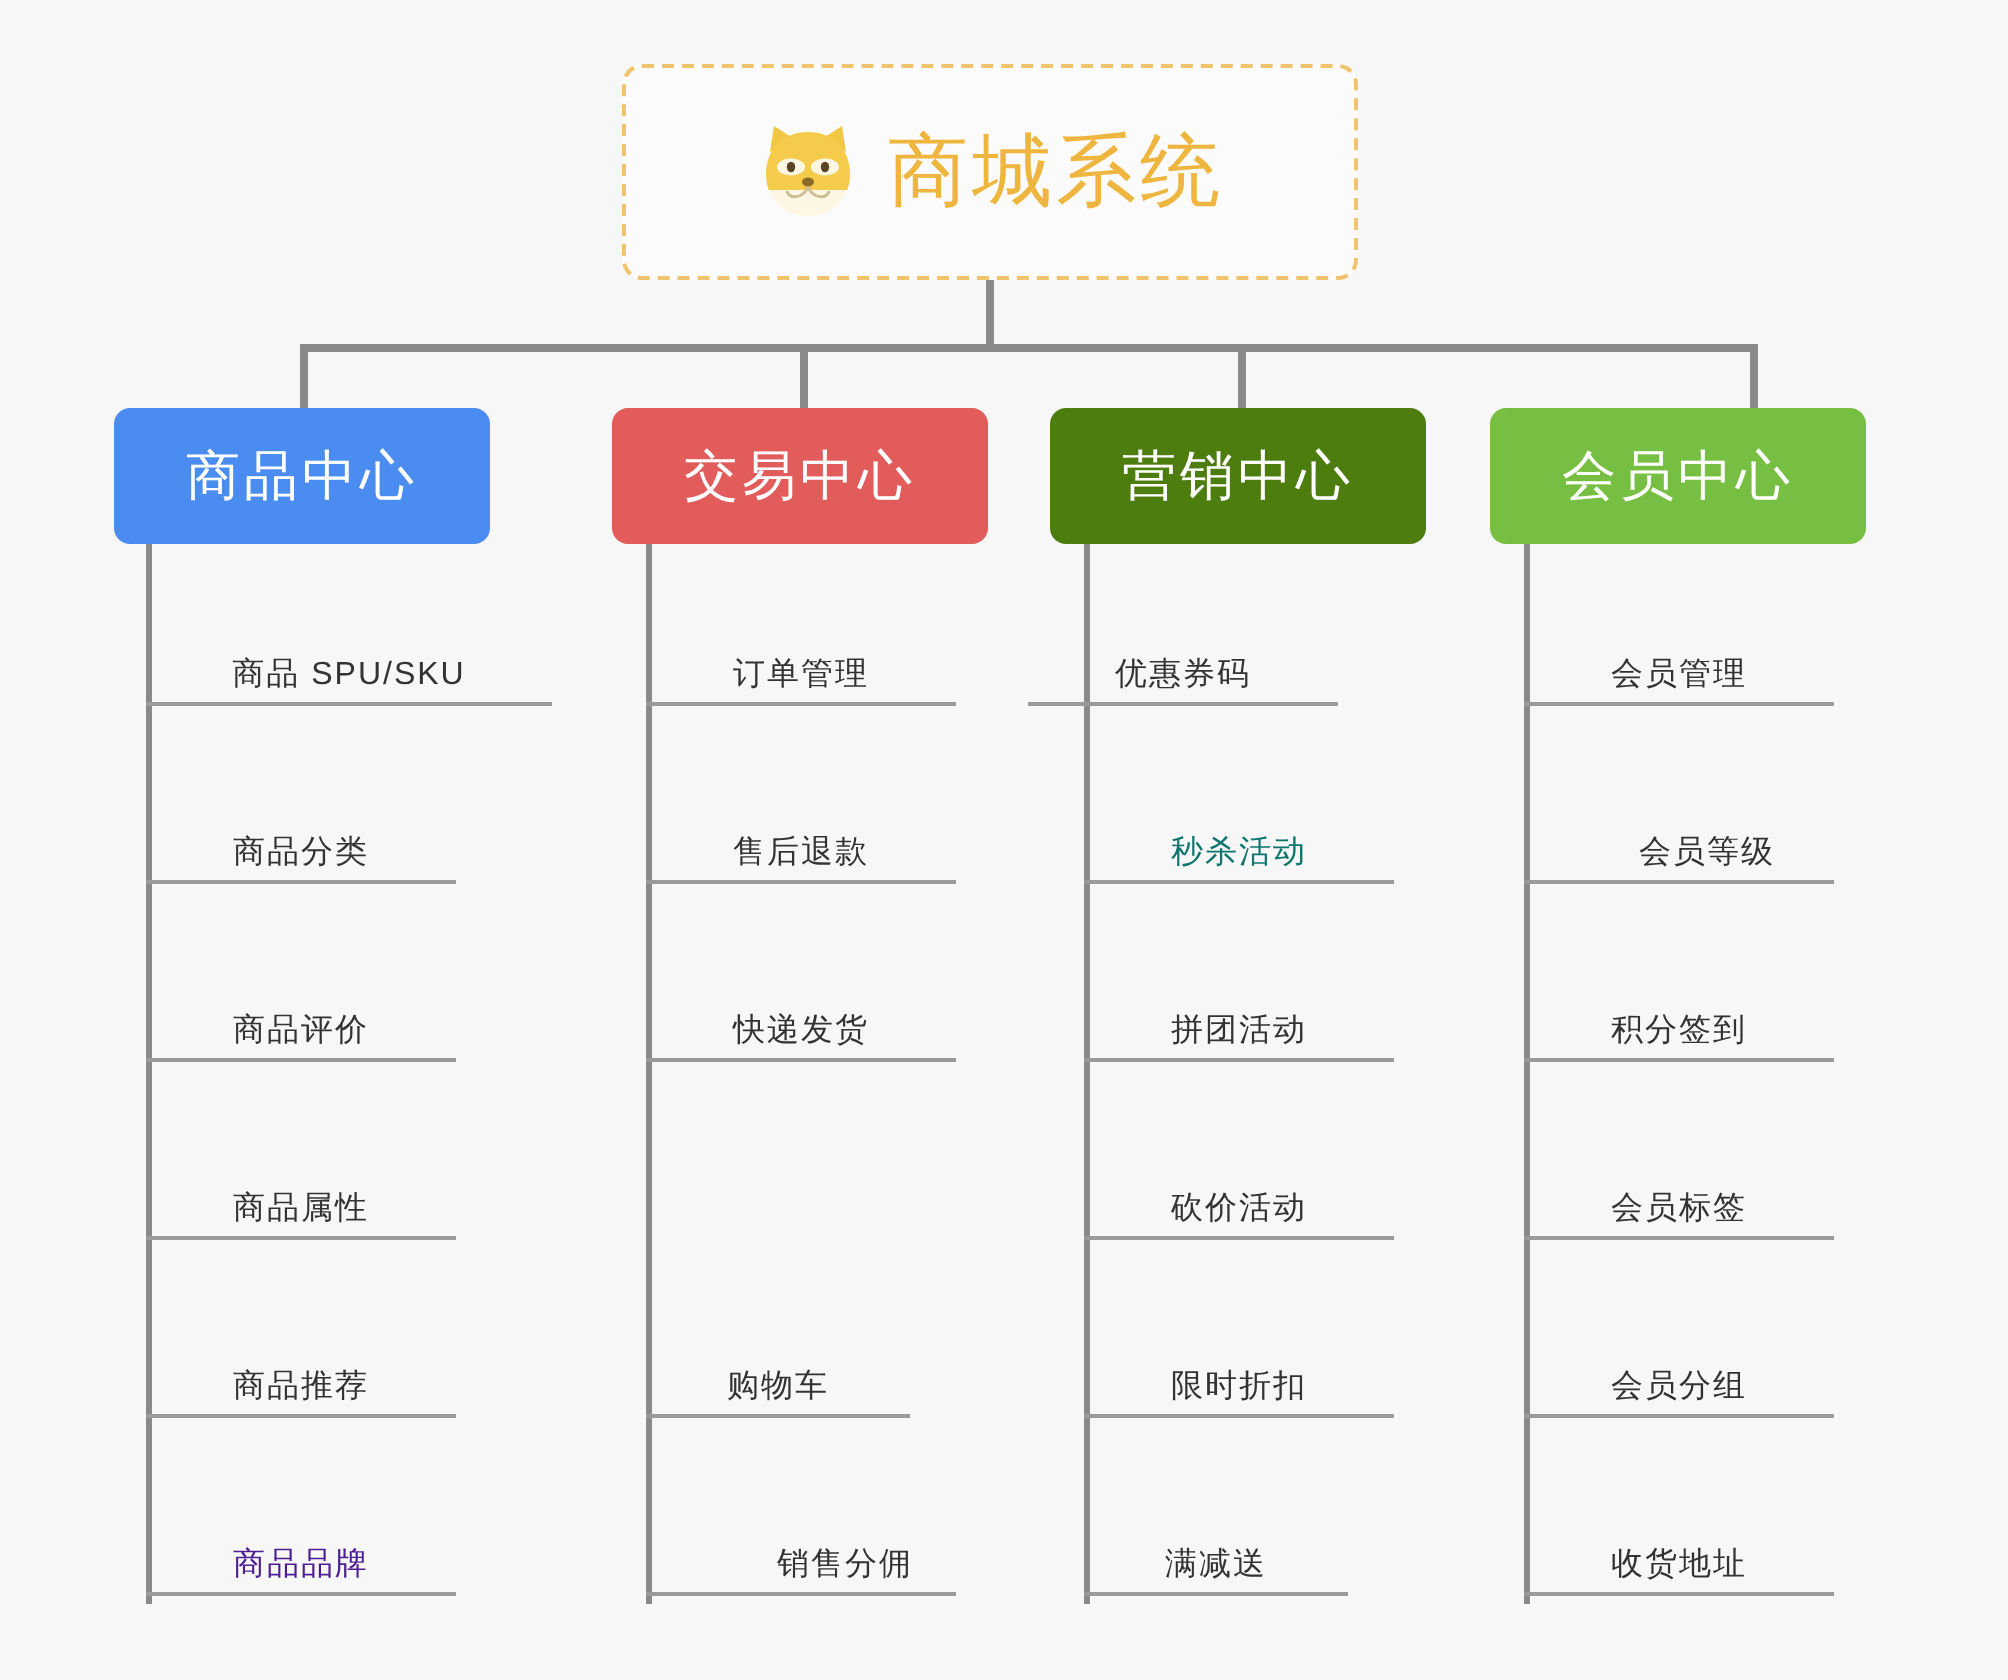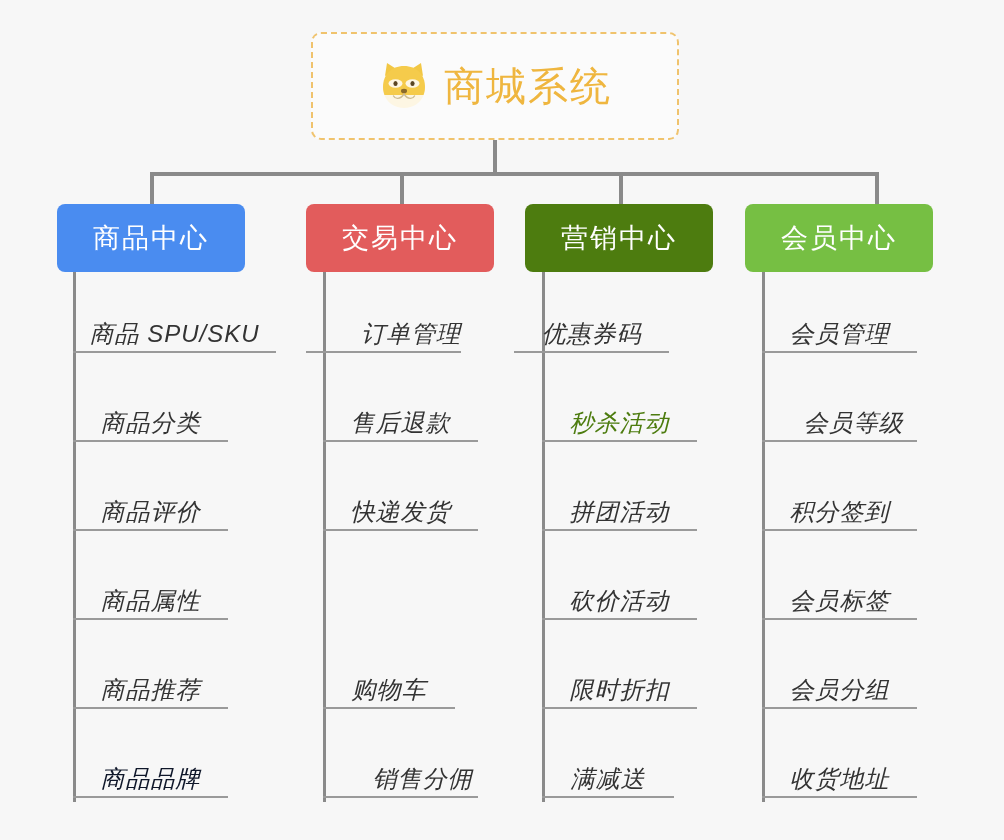--- a/index.html
+++ b/index.html
@@ -90,26 +90,25 @@
     position: absolute;
     height: 46px;
     box-sizing: border-box;
     border-bottom: 2px solid #9a9a9a;
     display: flex;
     align-items: flex-end;
     justify-content: center;
     padding-bottom: 4px;
   }
   .leaf-label {
-    font-size: 24px;
+    font-size: 16px;
     color: #333333;
     letter-spacing: 1px;
     white-space: nowrap;
     line-height: 1.1;
-    font-style: italic;
   }
 </style>
 </head>
 <body>
 
 <div id="canvas" style="background: rgb(247, 247, 247);">
 
   <div class="root-card" style="border-color: rgb(240, 195, 109); background: rgb(251, 251, 251);">
     <div class="shiba">
       <svg viewBox="0 0 52 52" width="52" height="52" aria-hidden="true">
@@ -174,44 +173,44 @@
   <div class="leaf" style="left: 73px; top: 485px; width: 155px; border-bottom-color: rgb(154, 154, 154);">
     <span class="leaf-label" style="color: rgb(51, 51, 51);">商品评价</span>
   </div>
   <div class="leaf" style="left: 73px; top: 574px; width: 155px; border-bottom-color: rgb(154, 154, 154);">
     <span class="leaf-label" style="color: rgb(51, 51, 51);">商品属性</span>
   </div>
   <div class="leaf" style="left: 73px; top: 663px; width: 155px; border-bottom-color: rgb(154, 154, 154);">
     <span class="leaf-label" style="color: rgb(51, 51, 51);">商品推荐</span>
   </div>
   <div class="leaf" style="left: 73px; top: 752px; width: 155px; border-bottom-color: rgb(154, 154, 154);">
-    <span class="leaf-label" style="color: #0f172a; margin-top: 40px;">商品品牌</span>
-  </div>
-
-  <div class="leaf" style="left: 306px; top: 307px; width: 155px; border-bottom-color: rgb(154, 154, 154); justify-content: flex-end;">
+    <span class="leaf-label" style="color: #4c1d95; margin-top: 40px;">商品品牌</span>
+  </div>
+
+  <div class="leaf" style="left: 323px; top: 307px; width: 155px; border-bottom-color: rgb(154, 154, 154);">
     <span class="leaf-label" style="color: rgb(51, 51, 51);">订单管理</span>
   </div>
   <div class="leaf" style="left: 323px; top: 396px; width: 155px; border-bottom-color: rgb(154, 154, 154);">
     <span class="leaf-label" style="color: rgb(51, 51, 51);">售后退款</span>
   </div>
   <div class="leaf" style="left: 323px; top: 485px; width: 155px; border-bottom-color: rgb(154, 154, 154);">
     <span class="leaf-label" style="color: rgb(51, 51, 51);">快递发货</span>
   </div>
   <div class="leaf" style="left: 323px; top: 663px; width: 132px; border-bottom-color: rgb(154, 154, 154);">
     <span class="leaf-label" style="color: rgb(51, 51, 51);">购物车</span>
   </div>
   <div class="leaf" style="left: 323px; top: 752px; width: 155px; border-bottom-color: rgb(154, 154, 154);">
     <span class="leaf-label" style="color: rgb(51, 51, 51); margin-left: 44px;">销售分佣</span>
   </div>
 
   <div class="leaf" style="left: 514px; top: 307px; width: 155px; border-bottom-color: rgb(154, 154, 154); align-items: flex-end;">
     <span class="leaf-label" style="color: rgb(51, 51, 51);">优惠券码</span>
   </div>
   <div class="leaf" style="left: 542px; top: 396px; width: 155px; border-bottom-color: rgb(154, 154, 154);">
-    <span class="leaf-label" style="color: #4d7c0f; margin-top: 24px;">秒杀活动</span>
+    <span class="leaf-label" style="color: #0f766e; margin-top: 24px;">秒杀活动</span>
   </div>
   <div class="leaf" style="left: 542px; top: 485px; width: 155px; border-bottom-color: rgb(154, 154, 154);">
     <span class="leaf-label" style="color: rgb(51, 51, 51);">拼团活动</span>
   </div>
   <div class="leaf" style="left: 542px; top: 574px; width: 155px; border-bottom-color: rgb(154, 154, 154);">
     <span class="leaf-label" style="color: rgb(51, 51, 51);">砍价活动</span>
   </div>
   <div class="leaf" style="left: 542px; top: 663px; width: 155px; border-bottom-color: rgb(154, 154, 154);">
     <span class="leaf-label" style="color: rgb(51, 51, 51);">限时折扣</span>
   </div>

